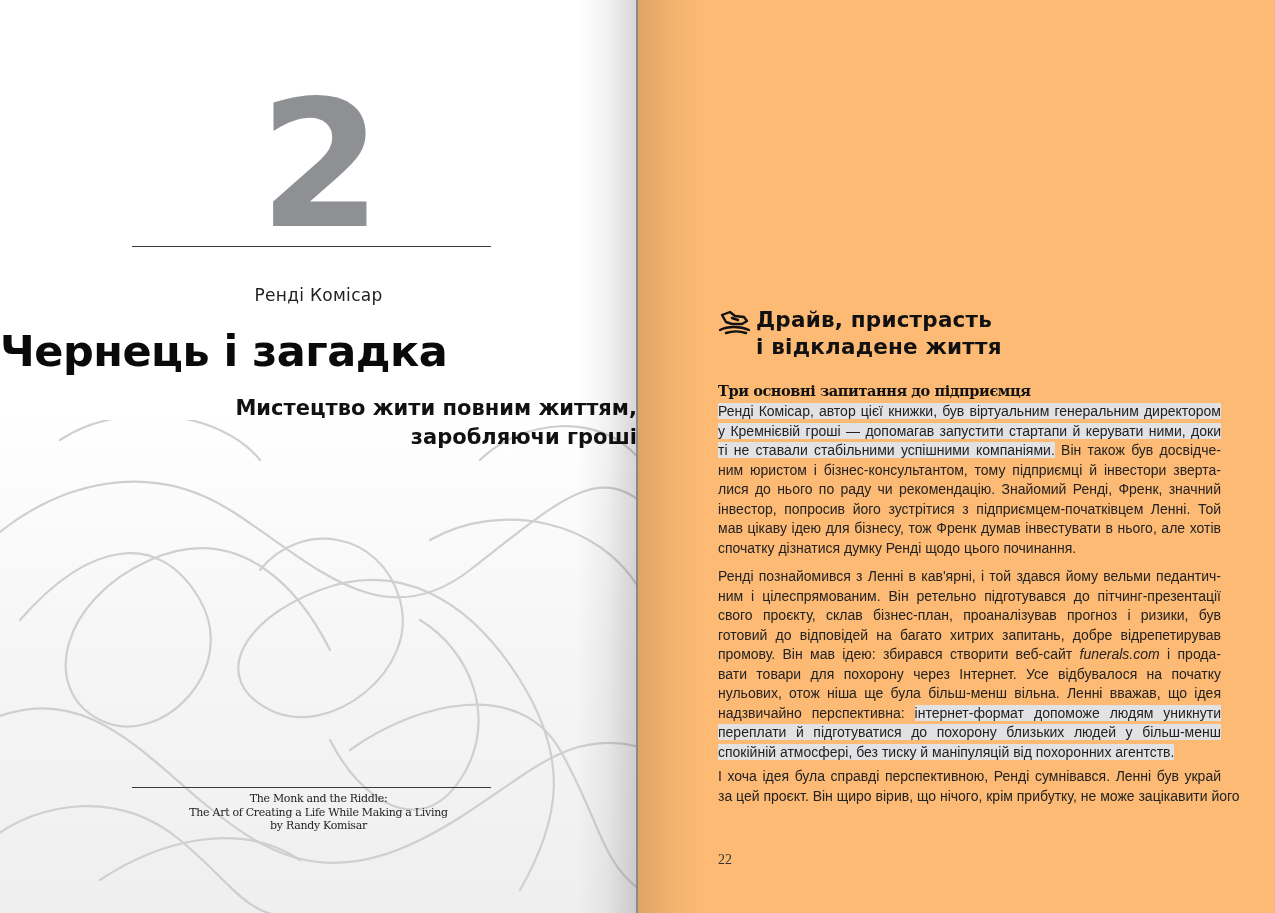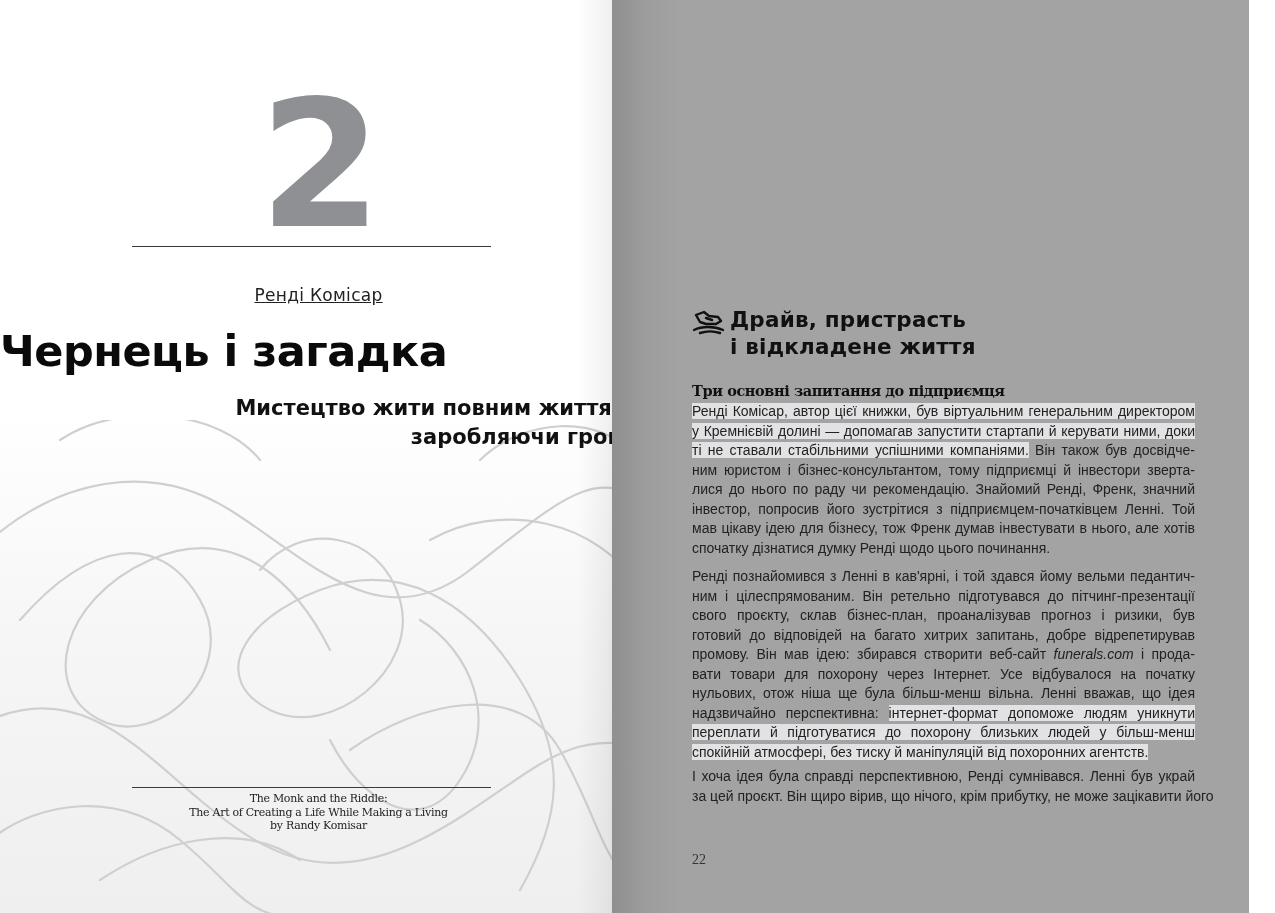--- a/index.html
+++ b/index.html
@@ -21,21 +21,21 @@
   .squiggles { position: absolute; left: 0; top: 420px; width: 637px; height: 493px; }
 
   .chapter-number {
     position: absolute; left: 0; width: 637px; top: 78px; text-align: center;
     font-family: "DejaVu Sans", sans-serif; font-weight: bold;
     font-size: 176px; line-height: 176px; color: #8f9094; letter-spacing: -4px;
   }
   .rule-top { position: absolute; left: 132px; top: 246px; width: 359px; height: 1px; background: #3a3a3a; }
   .author {
     position: absolute; left: 0; width: 637px; top: 285px; text-align: center;
-    font-family: "DejaVu Sans", sans-serif; font-size: 17px; color: #222; letter-spacing: 0.3px; text-decoration: underline;
+    font-family: "DejaVu Sans", sans-serif; font-size: 17px; color: #222; letter-spacing: 0.3px;
   }
   .book-title {
     position: absolute; left: 0; width: 637px; top: 324px; 
     font-family: "DejaVu Sans", sans-serif; font-weight: bold; font-size: 43px; line-height: 54px; color: #0a0a0a;
     letter-spacing: -0.5px;
   }
   .book-subtitle {
     position: absolute; left: 0; width: 637px; top: 394px; text-align: right;
     font-family: "DejaVu Sans", sans-serif; font-weight: bold; font-size: 21px; line-height: 29px; color: #111;
   }
@@ -43,21 +43,21 @@
   .original-info {
     position: absolute; left: 0; width: 637px; top: 792px; text-align: center;
     font-family: "DejaVu Serif", serif; font-size: 11px; line-height: 13.5px; color: #222; letter-spacing: -0.3px;
   }
 
   
   .spine { position: absolute; left: 636px; top: 0; width: 2px; height: 913px; background: #8a8a8a; }
 
   
   .page-right {
-    position: absolute; left: 612px; top: 0; width: 637px; height: 913px; background: #a3a3a3; overflow: hidden;
+    position: absolute; left: 638px; top: 0; width: 637px; height: 913px; background: #fdba74; overflow: hidden;
   }
   .page-right .gutter-shade {
     position: absolute; left: 0; top: 0; width: 70px; height: 100%;
     background: linear-gradient(to left, rgba(0,0,0,0) 0%, rgba(0,0,0,0.04) 50%, rgba(0,0,0,0.12) 100%);
   }
 
   .section-head { position: absolute; left: 80px; top: 306px; width: 420px; }
   .section-icon { position: absolute; left: 0; top: 3px; width: 34px; height: 26px; }
   .section-title {
     position: absolute; left: 38px; top: 0; width: 380px;
@@ -146,21 +146,21 @@
       <div class="section-title">
         <div>Драйв, пристрасть</div>
         <div>і відкладене життя</div>
       </div>
     </div>
 
     <div class="subheading">Три основні запитання до підприємця</div>
 
     <div class="body-text p1">
       <span class="line"><span class="hl">Ренді Комісар, автор цієї книжки, був віртуальним генеральним директором</span></span>
-      <span class="line"><span class="hl">у Кремнієвій долині — допомагав запустити стартапи й керувати ними, доки</span></span>
+      <span class="line"><span class="hl">у Кремнієвій гроші — допомагав запустити стартапи й керувати ними, доки</span></span>
       <span class="line"><span class="hl">ті не ставали стабільними успішними компаніями.</span><span> Він також був досвідче-</span></span>
       <span class="line">ним юристом і бізнес-консультантом, тому підприємці й інвестори зверта-</span>
       <span class="line">лися до нього по раду чи рекомендацію. Знайомий Ренді, Френк, значний</span>
       <span class="line">інвестор, попросив його зустрітися з підприємцем-початківцем Ленні. Той</span>
       <span class="line">мав цікаву ідею для бізнесу, тож Френк думав інвестувати в нього, але хотів</span>
       <span class="line last">спочатку дізнатися думку Ренді щодо цього починання.</span>
     </div>
 
     <div class="body-text p2">
       <span class="line">Ренді познайомився з Ленні в кав'ярні, і той здався йому вельми педантич-</span>

